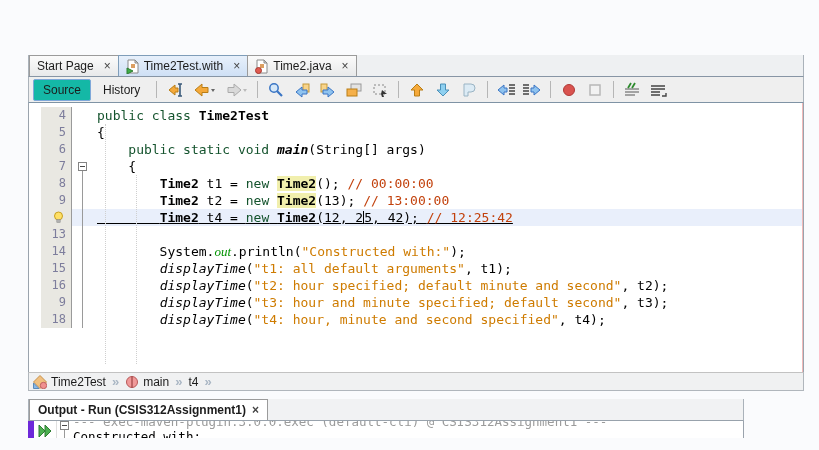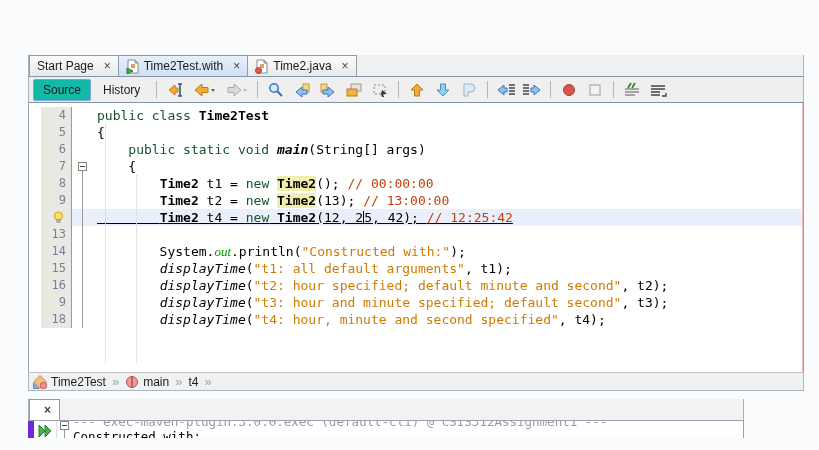--- a/index.html
+++ b/index.html
@@ -406,20 +406,21 @@
       <div class="bc-item">
         <span>t4</span>
       </div>
       <span class="bc-chev">»</span>
     </div>
 </div>
 
 <div id="output-window">
   <div class="out-strip">
     <div class="out-tab">
+      <span>Output - Run (CSIS312Assignment1)</span>
       <span class="tab-close">×</span>
     </div>
   </div>
   <div class="out-body">
     <div class="out-toolbar" id="out-toolbar">
         <div class="out-tbtn" style="top: 2px;"><span><svg width="16" height="16" viewBox="0 0 16 16">
               <polygon points="2,2 8,8 2,14" fill="#4caf50" stroke="#2e7d32"></polygon>
               <polygon points="8,2 14,8 8,14" fill="#4caf50" stroke="#2e7d32"></polygon>
             </svg></span></div>
         <div class="out-tbtn" style="top: 22px;"><span><svg width="16" height="16" viewBox="0 0 16 16">

